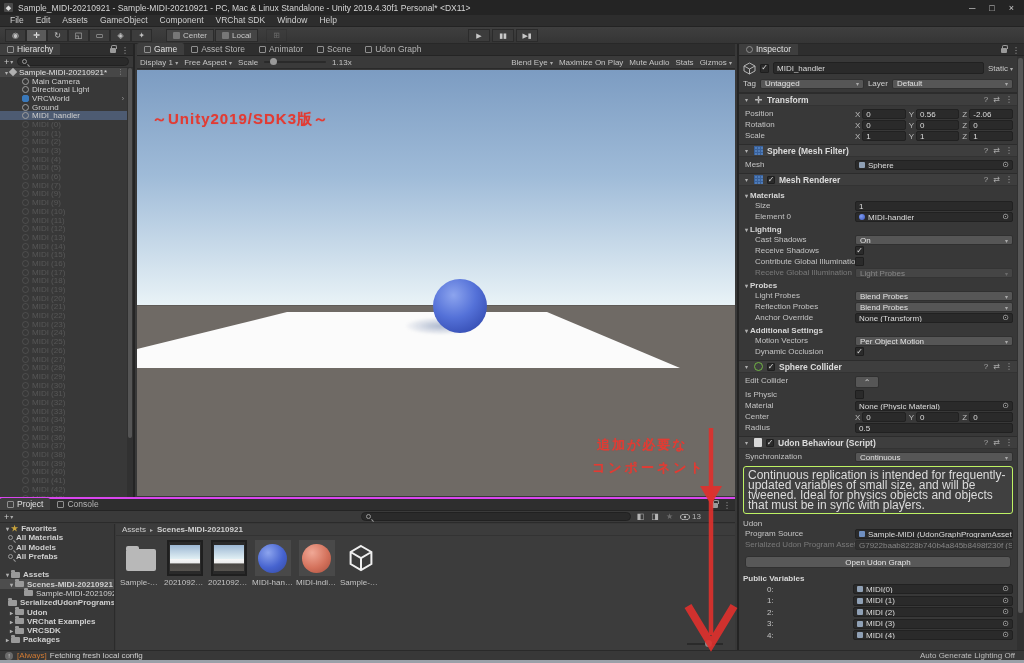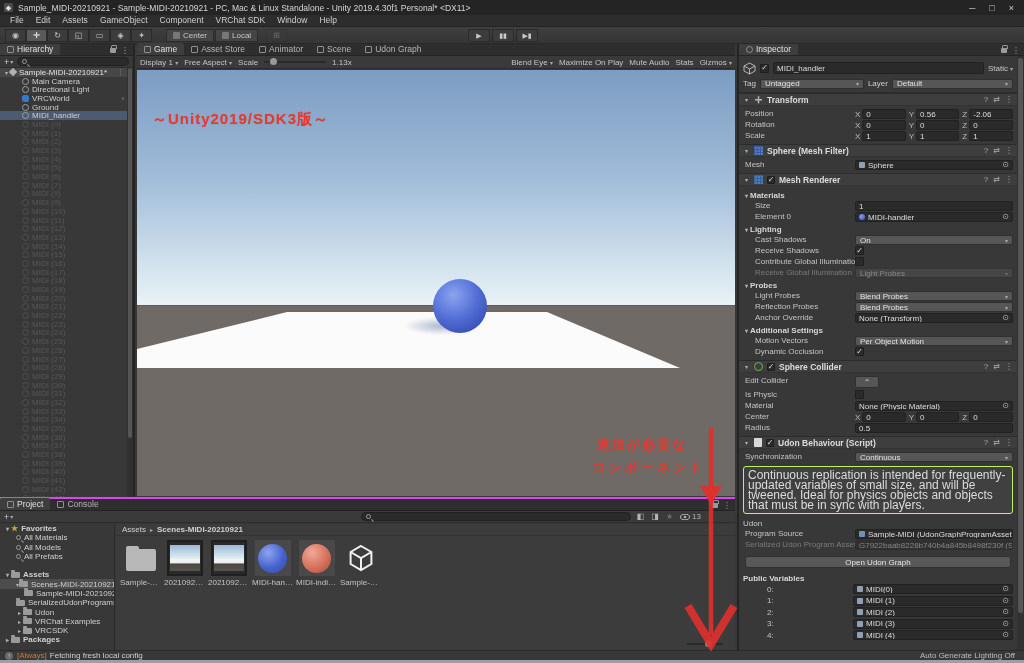--- a/index.html
+++ b/index.html
@@ -123,21 +123,21 @@
 
   
   .proj{position:absolute;left:0;top:497px;width:735px;height:153px;background:#383838;border-top:2px solid #d946ef;}
   .ptoolbar{height:12px;background:#3a3a3a;border-bottom:1px solid #2b2b2b;display:flex;align-items:center;padding:0 4px;gap:6px;}
   .ptoolbar .searchfld{max-width:270px;margin-left:auto;}
   .picons{display:flex;align-items:center;gap:7px;color:#b5b5b5;font-size:8px;padding-right:30px;}
   .ptree{position:absolute;left:0;top:25px;width:115px;bottom:0;border-right:1px solid #2b2b2b;overflow:hidden;}
   .prow{height:9.3px;display:flex;align-items:center;font-size:8px;color:#cfcfcf;white-space:nowrap;padding-left:4px;}
   .prow.bold{font-weight:bold;}
   .prow.sel{background:#4d4d4d;}
-  .prow.d1{padding-left:16px;}
+  .prow.d1{padding-left:8px;font-weight:bold;}
   .prow.d2{padding-left:24px;}
   .star{color:#c8a33c;font-size:8px;margin-right:3px;}
   .foldico{width:9px;height:6px;background:#9a9a9a;border-radius:1px;position:relative;margin-right:3px;flex:none;}
   .foldico::before{content:'';position:absolute;left:0;top:-2px;width:4px;height:2px;background:#9a9a9a;border-radius:1px 1px 0 0;}
   .pcontent{position:absolute;left:116px;top:25px;right:0;bottom:0;background:#3c3c3c;overflow:hidden;}
   .crumb{height:12px;display:flex;align-items:center;gap:4px;padding:0 6px;font-size:8px;color:#d0d0d0;border-bottom:1px solid #333;}
   .grid{display:flex;gap:3px;padding:4px 4px;}
   .tile{width:41px;display:flex;flex-direction:column;align-items:center;gap:2px;}
   .thumb{width:36px;height:36px;display:flex;align-items:center;justify-content:center;}
   .t-folder{background:none;position:relative;}

